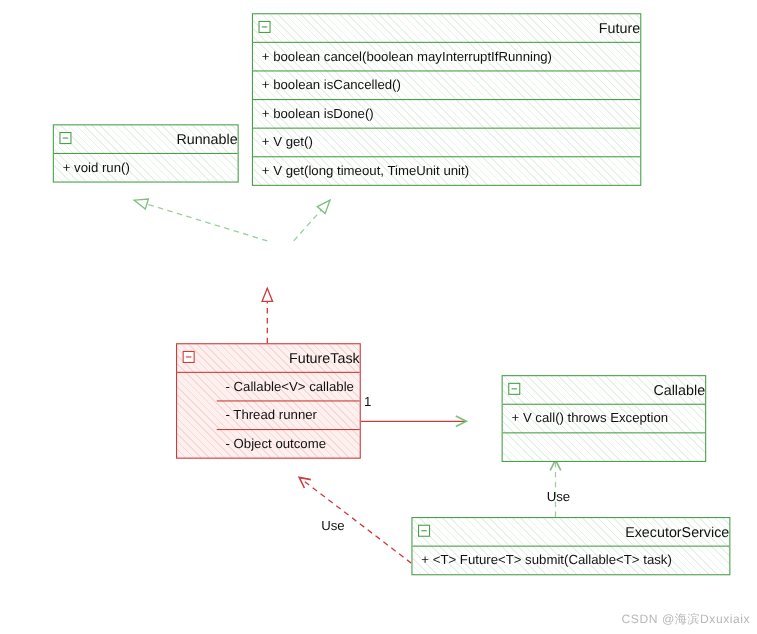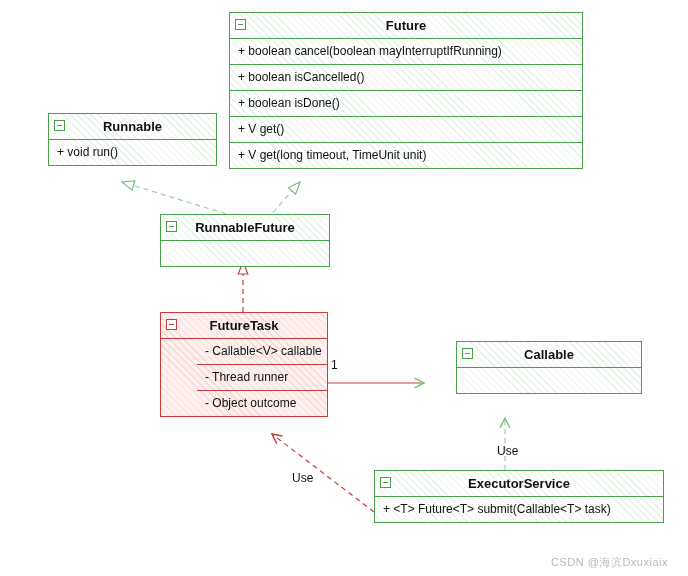--- a/index.html
+++ b/index.html
@@ -25,23 +25,23 @@
   .uml.red{
     border:1px solid #cc3c3c;
     background:
       repeating-linear-gradient(45deg, rgba(204,60,60,0.13) 0px, rgba(204,60,60,0.13) 1px, rgba(255,255,255,0) 1px, rgba(255,255,255,0) 5px),
       #fdf0ef;
   }
   .uml .title{
     position:relative;
     height:25px;
     line-height:25px;
-    text-align:center;
+    text-align:right;
     font-size:13px;
-    font-weight:bold;
+    font-weight:normal;
     color:#111;
     border-bottom:1px solid #4aa04a;
   }
   .uml.red .title{border-bottom:1px solid #cc3c3c;}
   .uml .row{
     height:25px;
     line-height:25px;
     font-size:12px;
     color:#111;
     padding-left:8px;
@@ -70,21 +70,21 @@
   .uml.red .collapse:before{background:#cc3c3c;}
 
   .edge-label{
     position:absolute;
     font-size:12px;
     color:#111;
     white-space:nowrap;
   }
   .watermark{
     position:absolute;
-    right:20px;bottom:6px;
+    right:6px;bottom:6px;
     font-size:11px;
     color:#b8b8b8;
     letter-spacing:0.5px;
   }
 </style>
 </head>
 <body>
 
 <div class="canvas">
 
@@ -136,43 +136,37 @@
   </div>
 
   <div class="uml" id="cls-runnable" style="left:20px;top:113px;width:169px;margin-left:28px;">
     <div class="title">
       <span class="collapse"></span>
       <span>Runnable</span>
     </div>
     <div class="row last">+ void run()</div>
   </div>
 
-  <div class="uml" id="cls-runnablefuture" style="left:160px;top:214px;width:170px;">
-    <div class="title">
-      <span class="collapse"></span>
-      <span>RunnableFuture</span>
-    </div>
-    <div class="row last">&nbsp;</div>
-  </div>
 
   <div class="uml red" id="cls-futuretask" style="left:160px;top:312px;width:168px;">
     <div class="title">
       <span class="collapse"></span>
       <span>FutureTask</span>
     </div>
     <div class="row">- Callable&lt;V&gt; callable</div>
     <div class="row">- Thread runner</div>
     <div class="row last">- Object outcome</div>
   </div>
 
   <div class="uml" id="cls-callable" style="left:432px;top:341px;width:186px;margin-left:24px;">
     <div class="title">
       <span class="collapse"></span>
       <span>Callable</span>
     </div>
+    <div class="row">+ V call() throws Exception</div>
     <div class="row last">&nbsp;</div>
   </div>
 
   <div class="uml" id="cls-executorservice" style="left:374px;top:470px;width:290px;">
     <div class="title">
       <span class="collapse"></span>
       <span>ExecutorService</span>
     </div>
     <div class="row last">+ &lt;T&gt; Future&lt;T&gt; submit(Callable&lt;T&gt; task)</div>
   </div>

